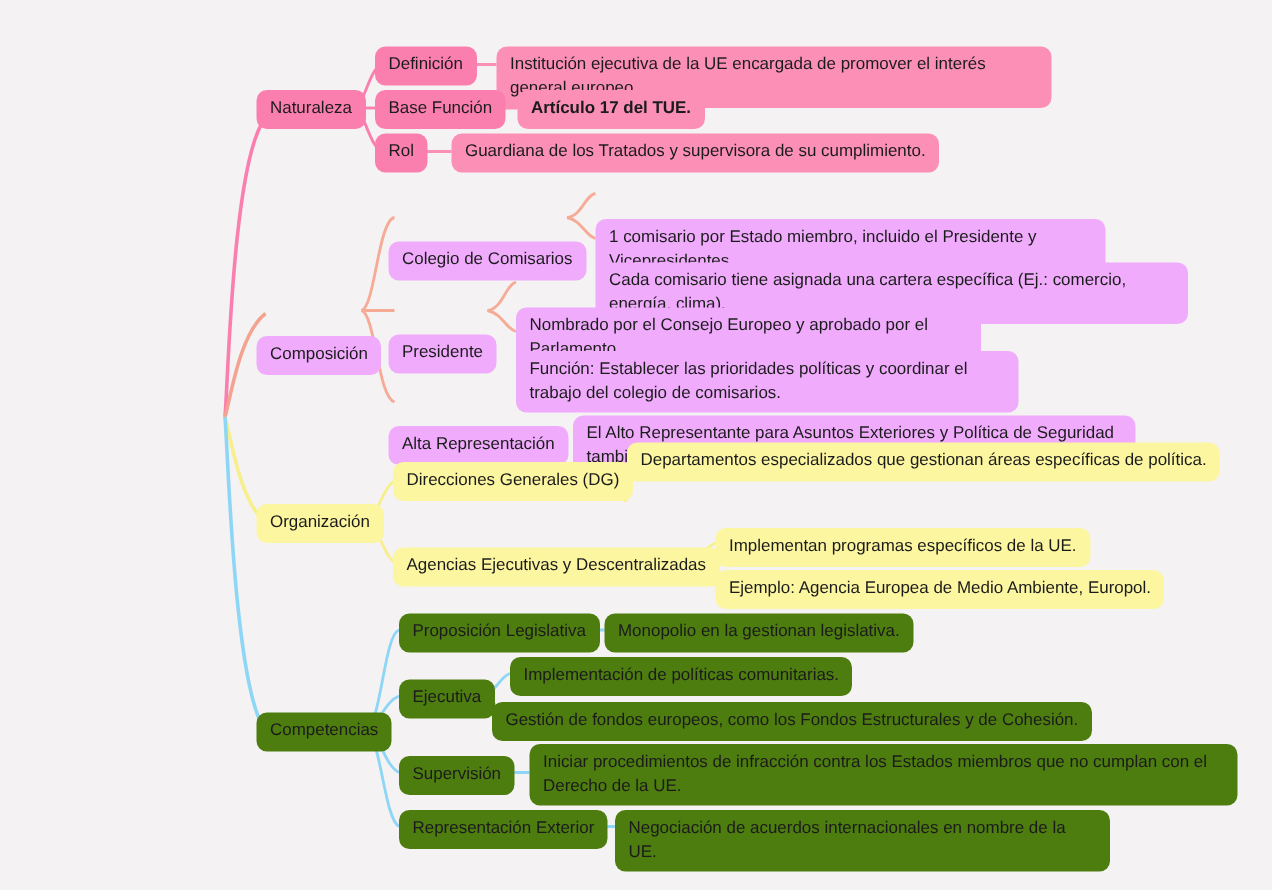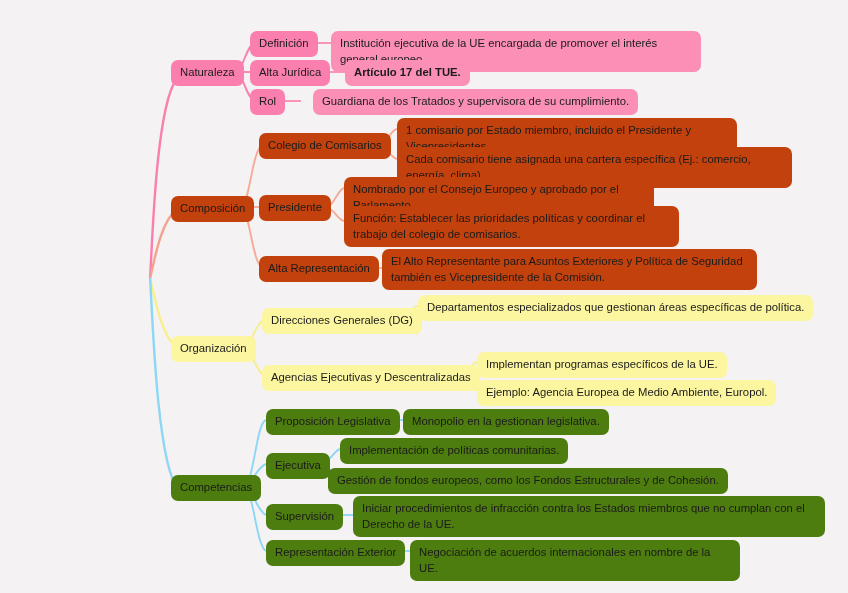--- a/index.html
+++ b/index.html
@@ -45,21 +45,21 @@
   .root {
     background: #ffffff;
     border-radius: 6px;
     font-size: 13.2px;
     line-height: 17px;
     padding: 7px 11px;
     color: #141414;
   }
   .c-pink     { background: #fb7fae; }
   .c-pinkleaf { background: #fb8fb6; }
-  .c-salmon   { background: #c2410c; }
+  .c-salmon   { background: #f0abfc; margin-top: 28px; }
   .c-yellow   { background: #fcf6a0; }
   .c-blue     { background: #4d7c0f; }
   .bold { font-weight: bold; }
 </style>
 </head>
 <body>
 
 <div id="canvas">
 
   <svg id="edges" viewBox="0 0 848 593">
@@ -112,25 +112,25 @@
 
     <path d="M388,551 L410,551" stroke="#8ed6f5" stroke-width="1.9" fill="none"></path>
   </svg>
 
 
   <div class="node c-pink" style="left:171px; top:60px;">Naturaleza</div>
 
   <div class="node c-pink" style="left:250px; top:31px;">Definición</div>
   <div class="node c-pinkleaf wrap" style="left:331px; top:31px; max-width:370px;">Institución ejecutiva de la UE encargada de promover el interés general europeo.</div>
 
-  <div class="node c-pink" style="left:250px; top:60px;">Alta Jurídica</div>
+  <div class="node c-pink" style="left:250px; top:60px;">Base Función</div>
   <div class="node c-pinkleaf wrap bold" style="left:345px; top:60px; max-width:360px;">Artículo 17 del TUE.</div>
 
   <div class="node c-pink" style="left:250px; top:89px;">Rol</div>
-  <div class="node c-pinkleaf wrap" style="left:301px; top:89px; max-width:360px;margin-left:12px;">Guardiana de los Tratados y supervisora de su cumplimiento.</div>
+  <div class="node c-pinkleaf wrap" style="left:301px; top:89px; max-width:360px;">Guardiana de los Tratados y supervisora de su cumplimiento.</div>
 
   <div class="node c-salmon" style="left:171px; top:196px;text-align:right;">Composición</div>
 
   <div class="node c-salmon" style="left:259px; top:133px;">Colegio de Comisarios</div>
   <div class="node c-salmon wrap" style="left:397px; top:118px; max-width:340px;">1 comisario por Estado miembro, incluido el Presidente y Vicepresidentes.</div>
   <div class="node c-salmon wrap" style="left:397px; top:147px; max-width:395px;">Cada comisario tiene asignada una cartera específica (Ej.: comercio, energía, clima).</div>
 
   <div class="node c-salmon" style="left:259px; top:195px;">Presidente</div>
   <div class="node c-salmon wrap" style="left:344px; top:177px; max-width:310px;">Nombrado por el Consejo Europeo y aprobado por el Parlamento.</div>
   <div class="node c-salmon wrap" style="left:344px; top:206px; width:335px;">Función: Establecer las prioridades políticas y coordinar el trabajo del colegio de comisarios.</div>

